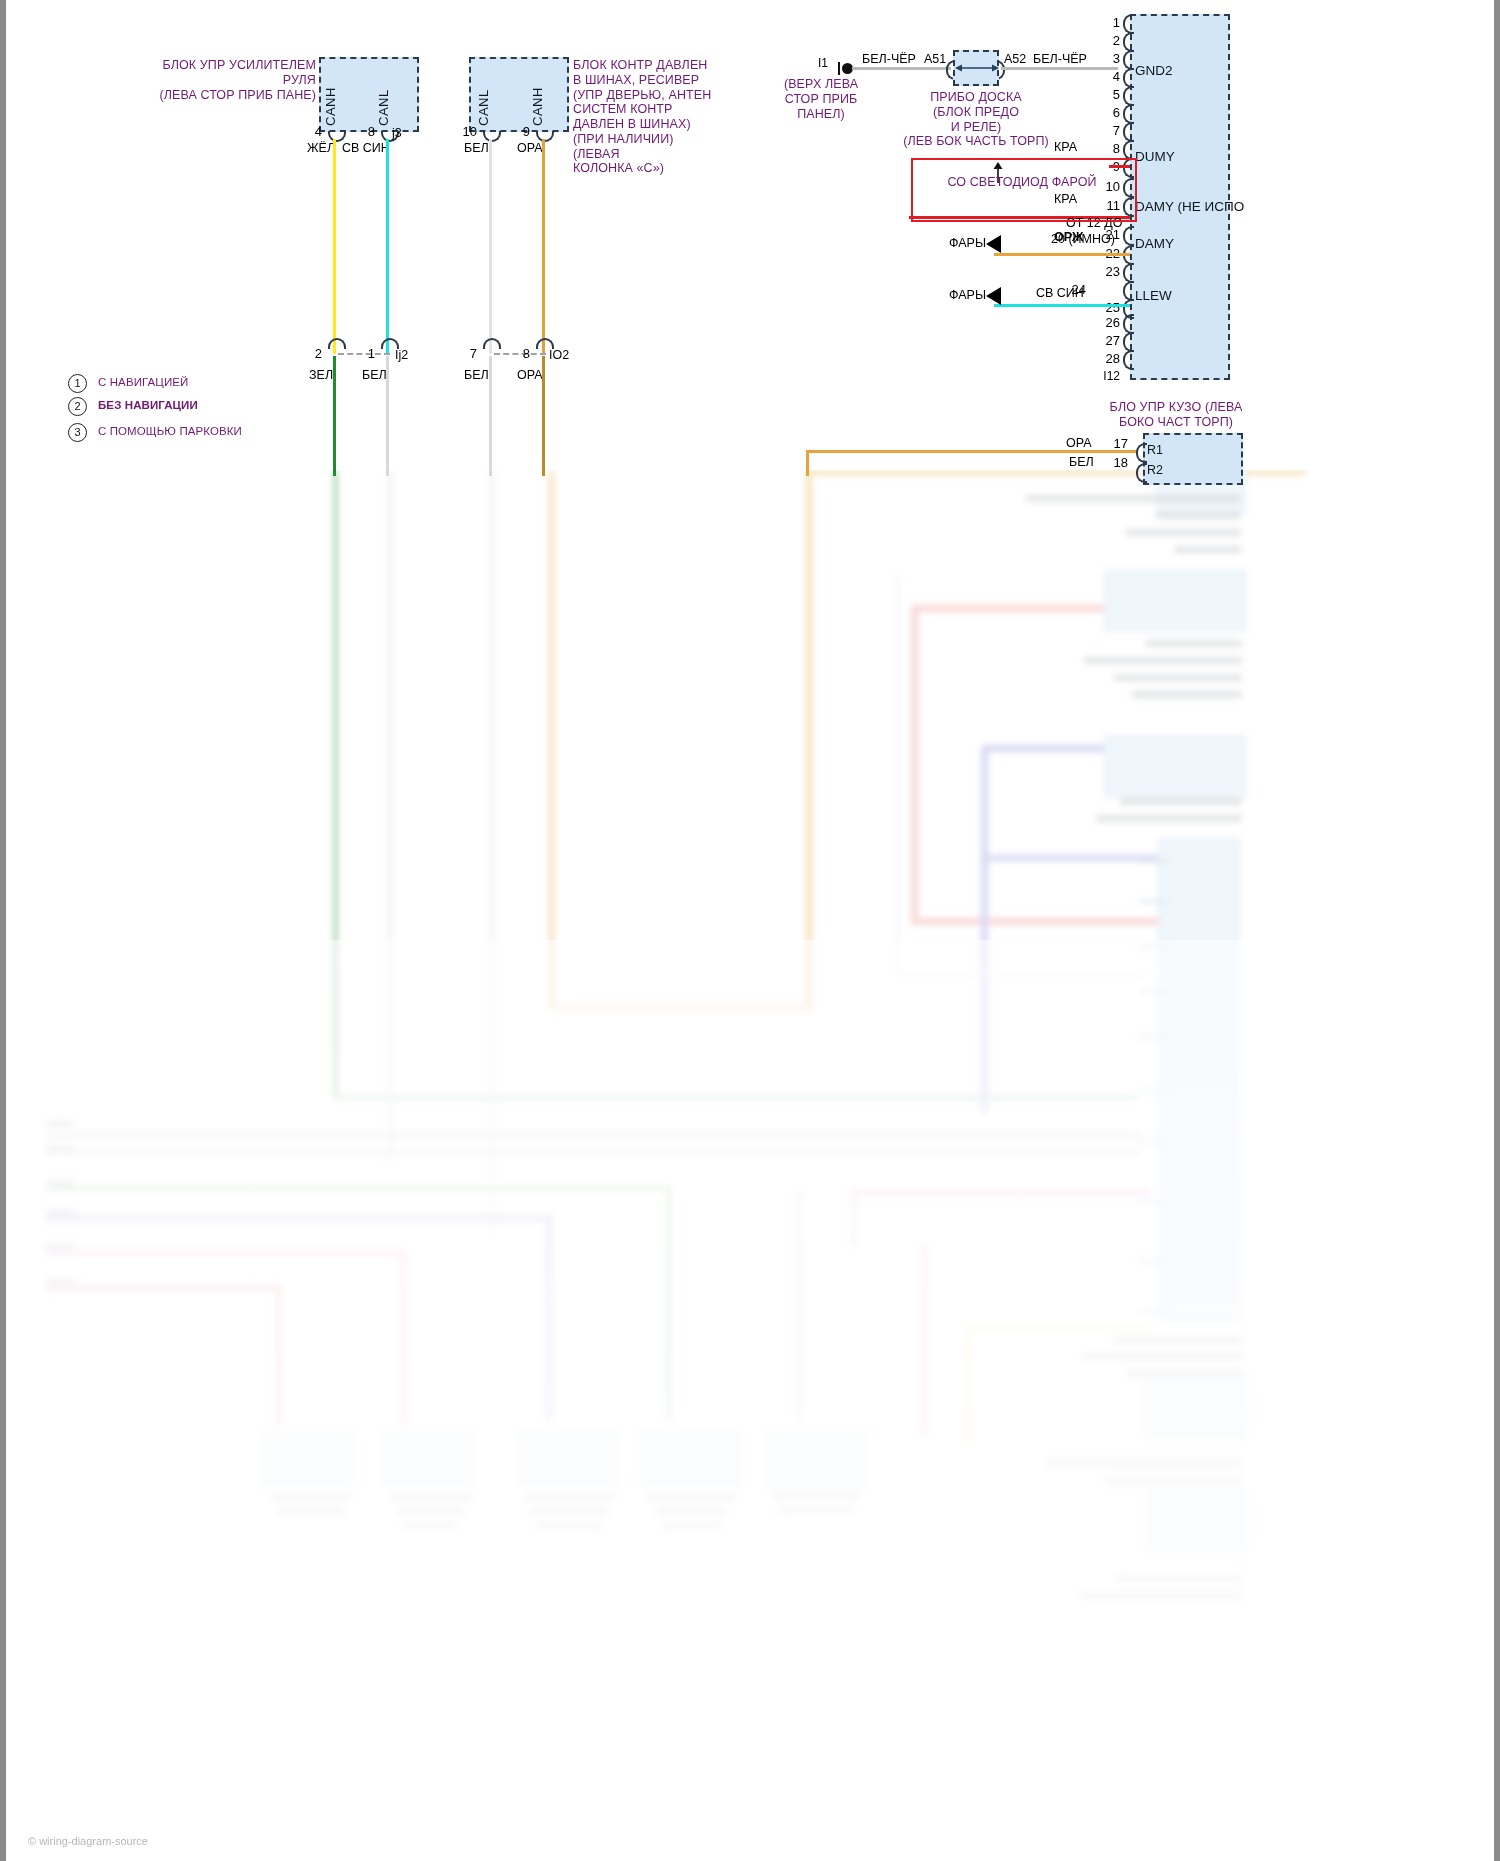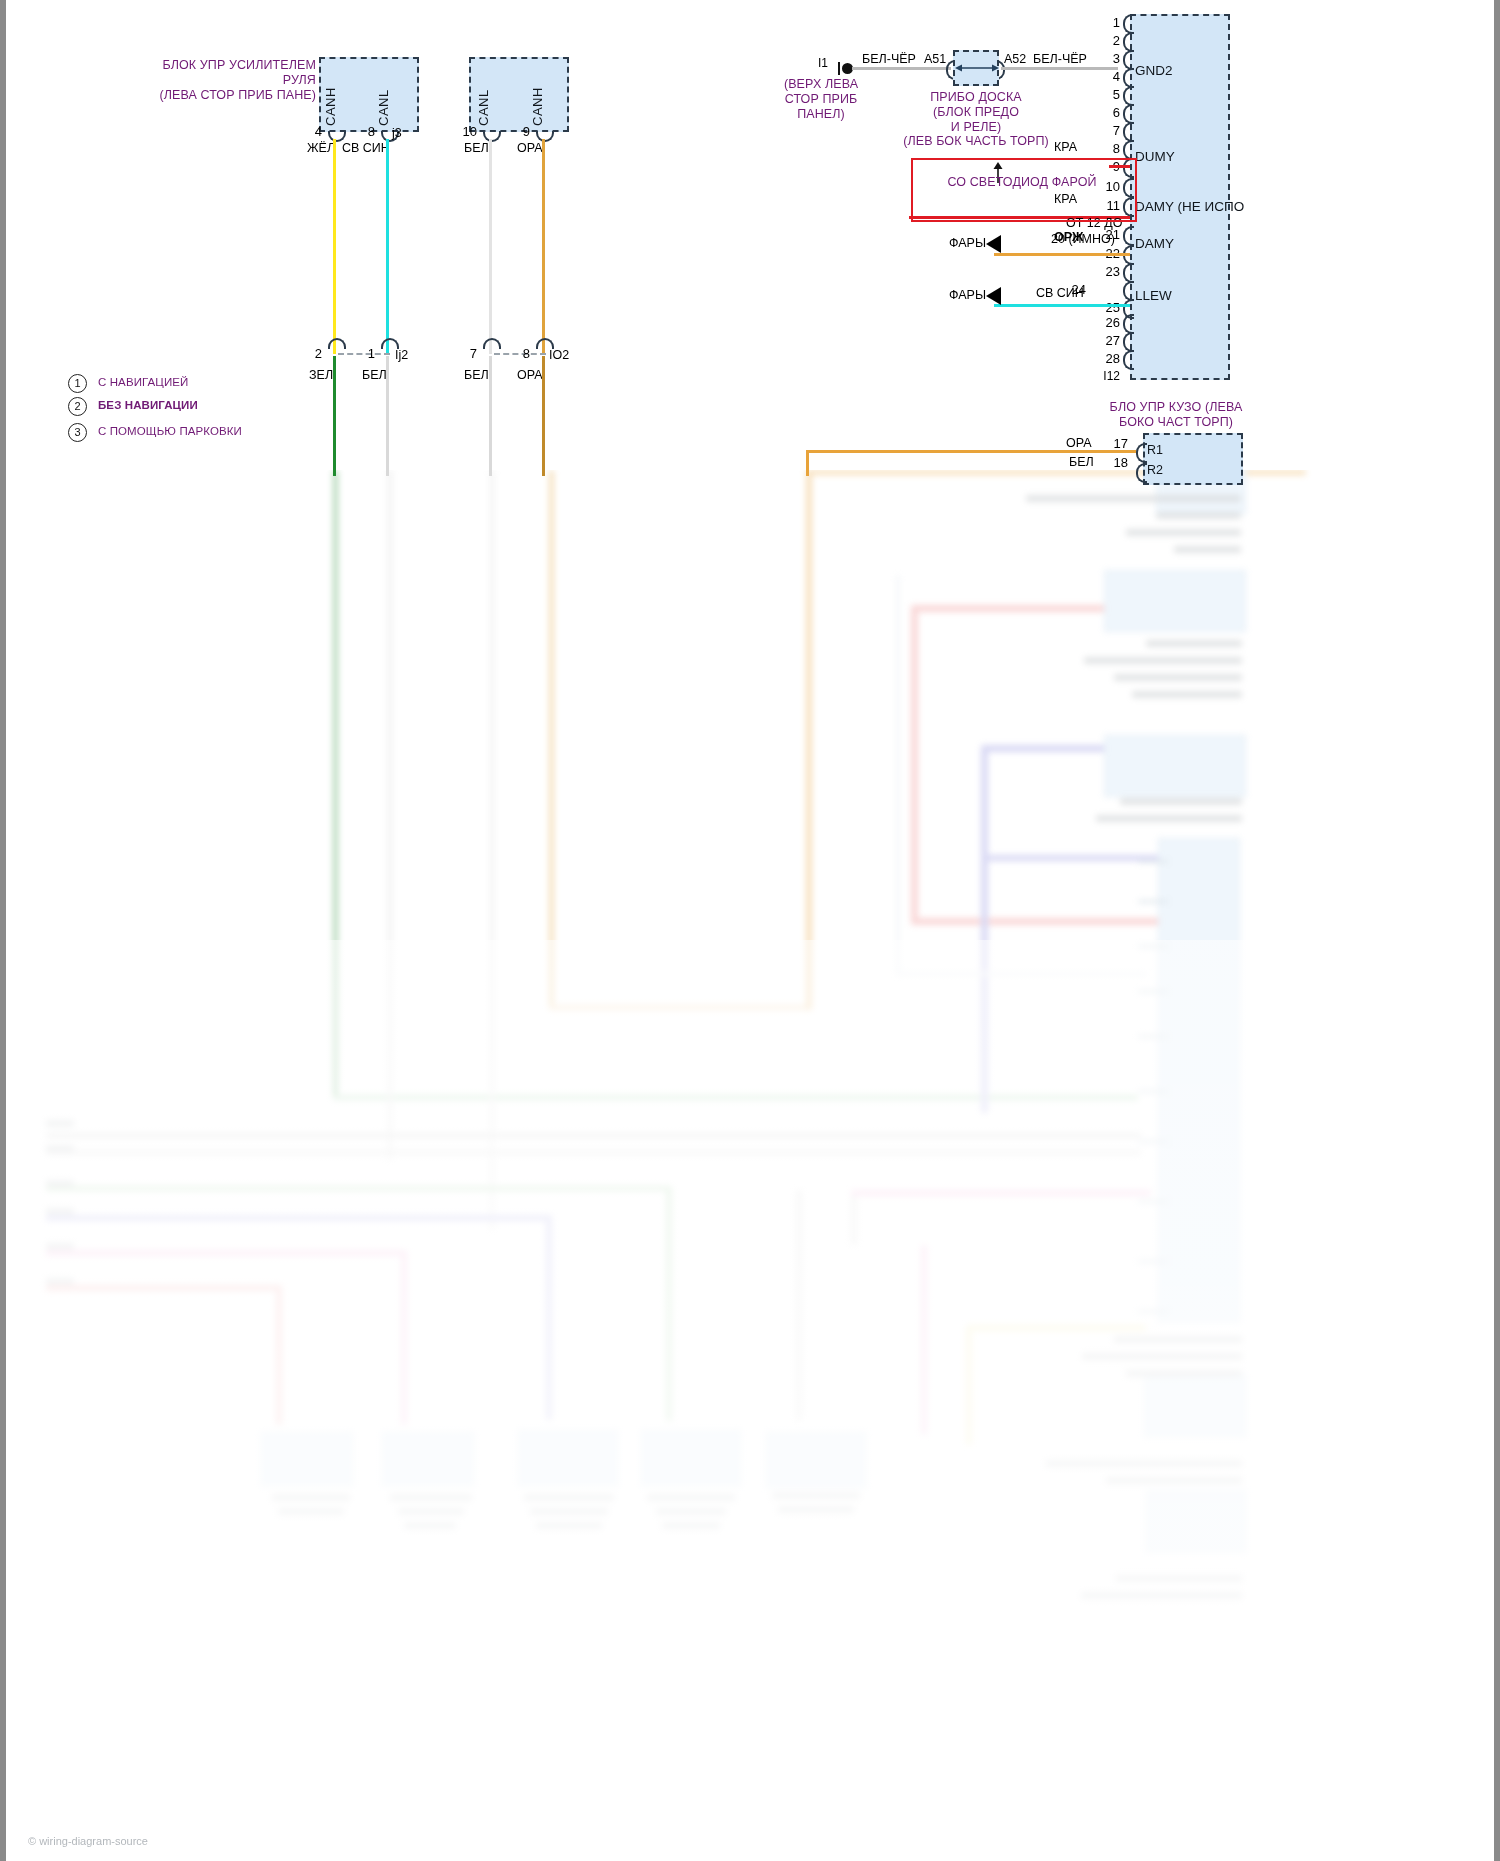--- a/index.html
+++ b/index.html
@@ -173,20 +173,29 @@
   <div class="vtext" style="left:524px;top:66px;height:60px;">CANH</div>
   <div class="sock" style="left:477px;top:131px;"></div>
   <div class="sock" style="left:530px;top:131px;"></div>
   <div class="pinnum" style="left:449px;top:124px;width:22px;">10</div>
   <div class="pinnum" style="left:504px;top:124px;width:20px;">9</div>
   <div class="wirelbl" style="left:458px;top:141px;">БЕЛ</div>
   <div class="wirelbl" style="left:511px;top:141px;">ОРА</div>
   <div class="wv" style="left:483px;top:139px;height:215px;background:#e3e3e3;"></div>
   <div class="wv" style="left:536px;top:139px;height:215px;background:#e0a33c;"></div>
 
+  <div class="lbl" style="left:567px;top:58px;width:140px;">
+    <div>БЛОК КОНТР ДАВЛЕН</div>
+    <div>В ШИНАХ, РЕСИВЕР</div>
+    <div>(УПР ДВЕРЬЮ, АНТЕН</div>
+    <div>СИСТЕМ КОНТР</div>
+    <div>ДАВЛЕН В ШИНАХ)</div>
+    <div>(ПРИ НАЛИЧИИ) (ЛЕВАЯ</div>
+    <div>КОЛОНКА «С»)</div>
+  </div>
 
   <div class="dashline" style="left:332px;top:353px;width:52px;"></div>
   <div class="dashline" style="left:488px;top:353px;width:52px;"></div>
 
   <div class="sock" style="left:322px;top:338px;transform:rotate(180deg);"></div>
   <div class="sock" style="left:375px;top:338px;transform:rotate(180deg);"></div>
   <div class="sock" style="left:477px;top:338px;transform:rotate(180deg);"></div>
   <div class="sock" style="left:530px;top:338px;transform:rotate(180deg);"></div>
 
   <div class="pinnum" style="left:296px;top:346px;width:20px;">2</div>

